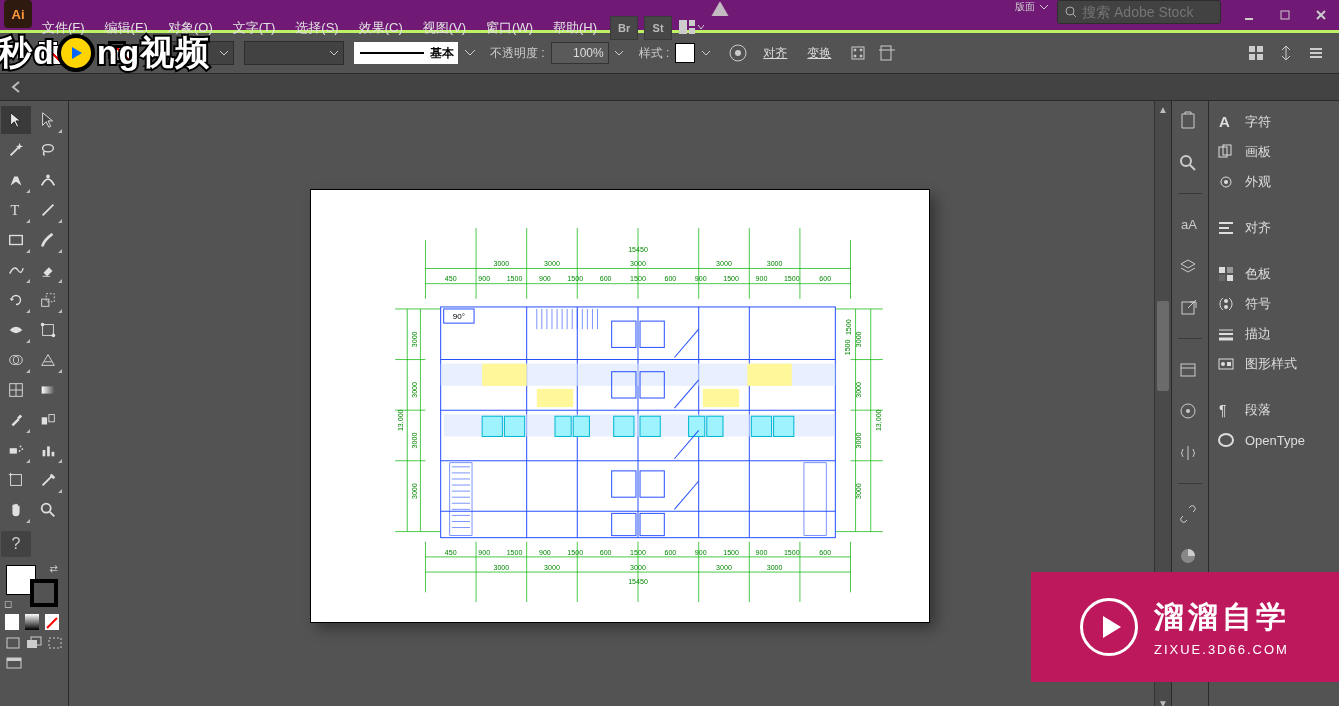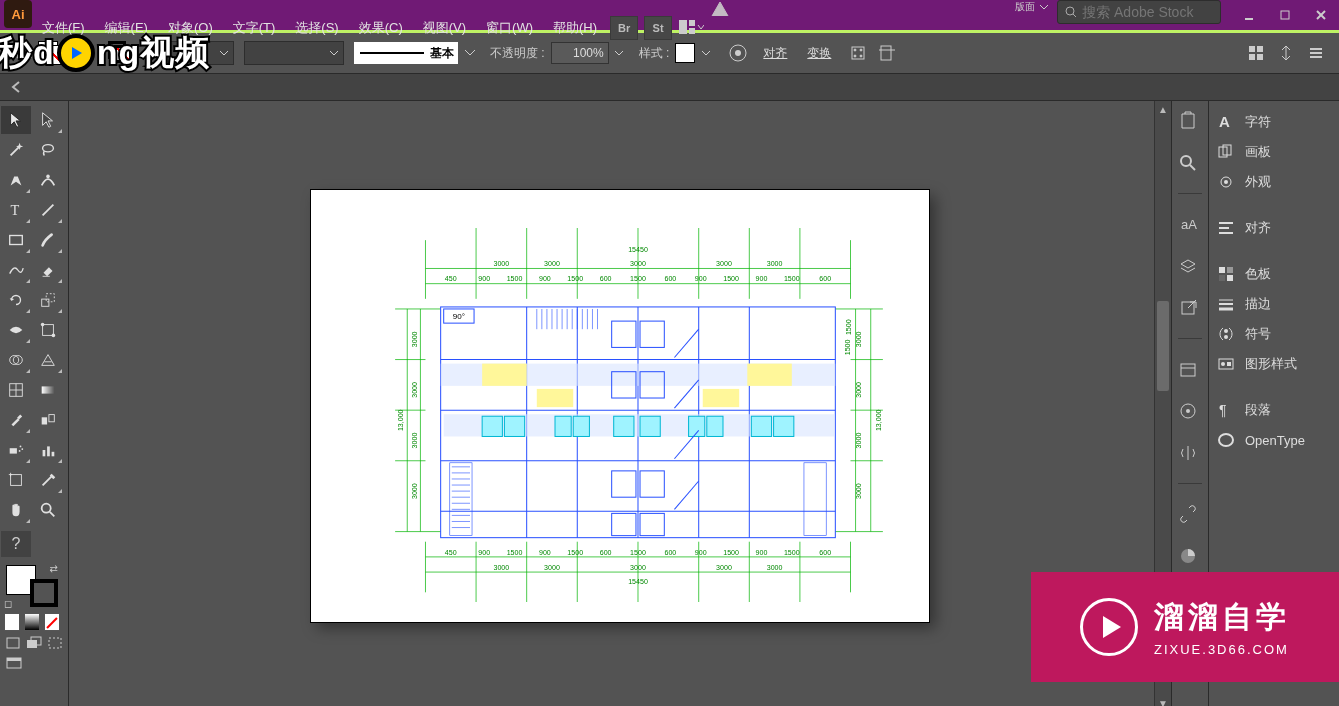--- a/index.html
+++ b/index.html
@@ -1019,33 +1019,33 @@
       <svg>
           <rect x="2" y="2" width="6" height="6" fill="#ddd"></rect>
           <rect x="10" y="2" width="6" height="6" fill="#999"></rect>
           <rect x="2" y="10" width="6" height="6" fill="#666"></rect>
           <rect x="10" y="10" width="6" height="6" fill="#ddd"></rect>
         </svg>
       <span>色板</span>
     </div>
     <div class="panel-item">
       <svg>
+          <path d="M6 3 C2 6 2 12 6 15 M12 3 C16 6 16 12 12 15" stroke="#ddd" fill="none"></path>
+          <circle cx="9" cy="6" r="2" fill="#ddd"></circle>
+          <circle cx="9" cy="12" r="2" fill="#ddd"></circle>
+        </svg>
+      <span>符号</span>
+    </div>
+    <div class="panel-item">
+      <svg>
           <line x1="2" y1="5" x2="16" y2="5" stroke="#ddd" stroke-width="1"></line>
           <line x1="2" y1="9" x2="16" y2="9" stroke="#ddd" stroke-width="2"></line>
           <line x1="2" y1="14" x2="16" y2="14" stroke="#ddd" stroke-width="3"></line>
         </svg>
       <span>描边</span>
-    </div>
-    <div class="panel-item">
-      <svg>
-          <path d="M6 3 C2 6 2 12 6 15 M12 3 C16 6 16 12 12 15" stroke="#ddd" fill="none"></path>
-          <circle cx="9" cy="6" r="2" fill="#ddd"></circle>
-          <circle cx="9" cy="12" r="2" fill="#ddd"></circle>
-        </svg>
-      <span>符号</span>
     </div>
     <div class="panel-item">
       <svg>
           <rect x="2" y="4" width="14" height="10" stroke="#ddd" fill="none"></rect>
           <circle cx="6" cy="9" r="2" fill="#ddd"></circle>
           <rect x="10" y="7" width="4" height="4" fill="#ddd"></rect>
         </svg>
       <span>图形样式</span>
     </div>
     <div class="gap"></div>

